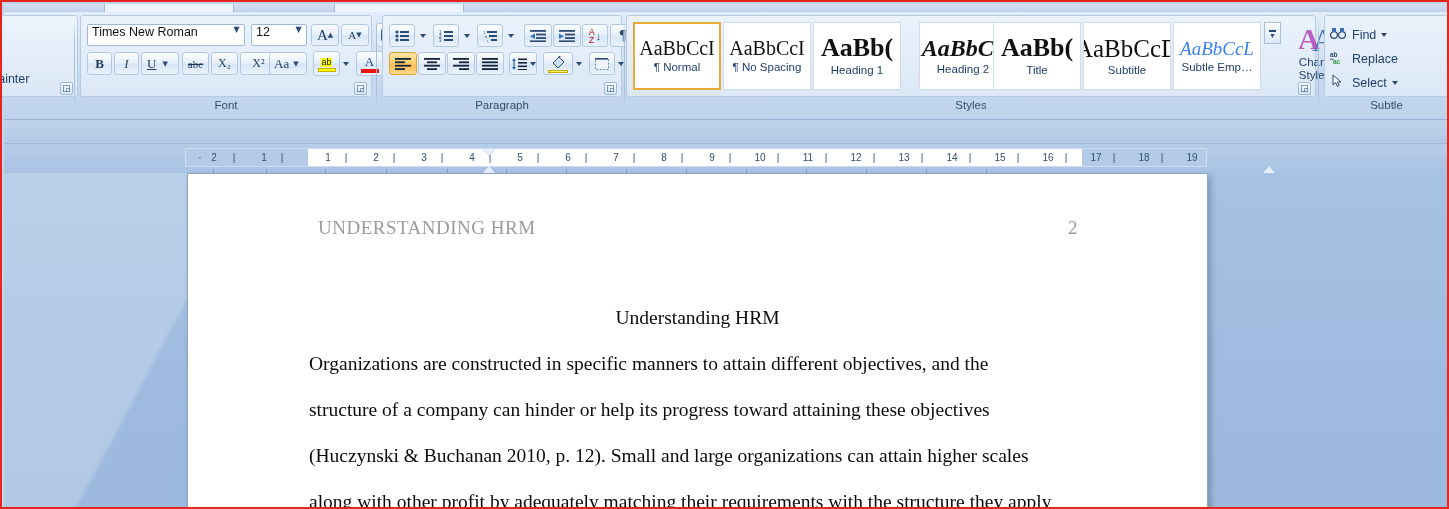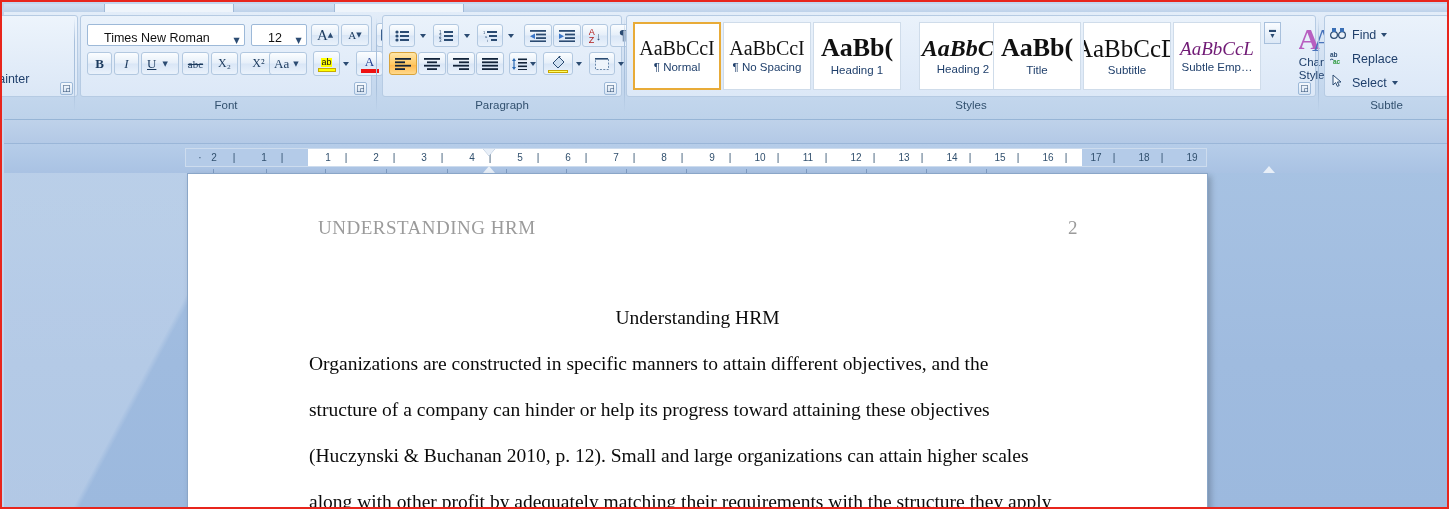--- a/index.html
+++ b/index.html
@@ -77,22 +77,22 @@
   #clip .gbody{ background:linear-gradient(#edf4fc,#dbe7f6); border:1px solid #b6cbe3; border-radius:3px;}
   #fmtpainter{
     position:absolute; left:8px; top:56px; font-size:12.5px; color:#1f3f6b; white-space:nowrap;
   }
 
   
   #font { left:76px; width:292px; }
   #font .gbody{ background:linear-gradient(#eaf2fb,#dce8f7); border:1px solid #b6cbe3; border-radius:3px; }
   .combo {
     position:absolute; background:#fff; border:1px solid #9db9d8; border-radius:2px;
-    display:flex; align-items:flex-end; font-size:12.5px; color:#101010;
-    padding-left:16px;
+    display:flex; align-items:flex-start; font-size:12.5px; color:#101010;
+    padding-left:4px;
   }
   .combo .cv{ flex:1; white-space:nowrap; overflow:hidden; }
   .combo .cbtn{ width:15px; text-align:center; color:#2b4b72; font-size:8px; }
 
   
   #para { left:378px; width:240px; }
   #para .gbody{ background:linear-gradient(#eaf2fb,#dce8f7); border:1px solid #b6cbe3; border-radius:3px; }
 
   
   #styles { left:622px; width:690px; }
@@ -459,21 +459,21 @@
         </div>
         <div class="stile" style="left:366px">
           <span class="sp" style="font-size:26px;font-weight:bold">AaBb(</span>
           <span class="sn">Title</span>
         </div>
         <div class="stile" style="left:456px">
           <span class="sp" style="font-size:25px">AaBbCcD</span>
           <span class="sn">Subtitle</span>
         </div>
         <div class="stile" style="left:546px">
-          <span class="sp" style="font-size:19px;font-style:italic;color:#701a75">AaBbCcL</span>
+          <span class="sp" style="font-size:19px;font-style:italic;color:#3b82f6">AaBbCcL</span>
           <span class="sn">Subtle Emp…</span>
         </div>
 
         <div class="scrollbtns" style="left:637px">
           <div class="sbtn" style="top:0">▲</div>
           <div class="sbtn" style="top:23">▼</div>
           <div class="sbtn" style="top:46">
             <span style="font-size:7px;line-height:6px">▬<br>▼</span>
           </div>
         </div>

